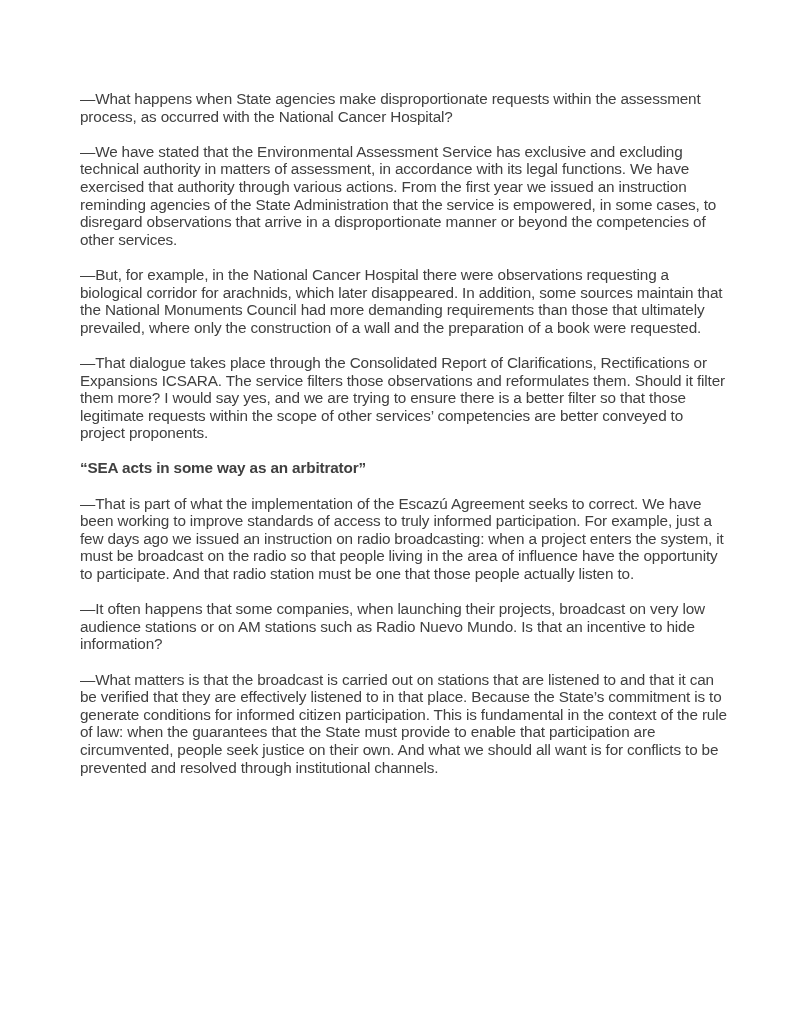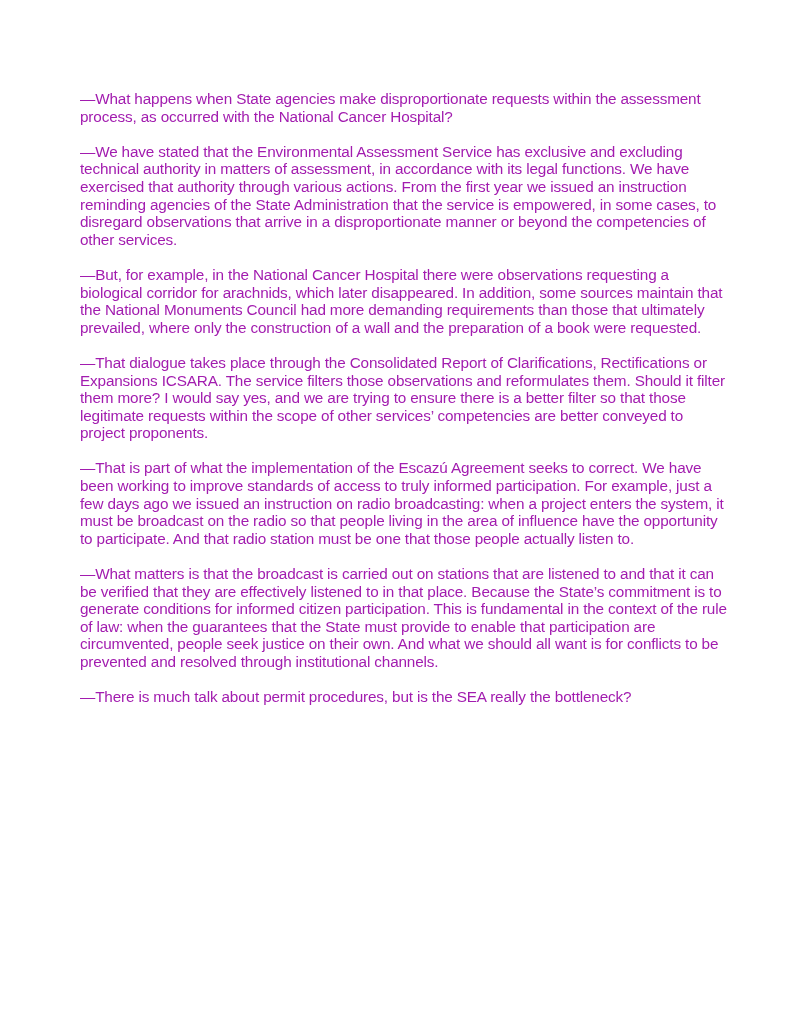--- a/index.html
+++ b/index.html
@@ -14,35 +14,36 @@
       overflow: hidden;
     }
     .page {
       position: absolute;
       left: 80px;
       top: 90px;
       width: 650px;
       font-family: "Liberation Sans", sans-serif;
       font-size: 15.3px;
       line-height: 17.6px;
-      color: #a21caf;
+      color: #404040;
       letter-spacing: -0.15px;
     }
     .para {
       margin: 0 0 17.6px 0;
     }
     .heading {
       margin: 0 0 17.6px 0;
       font-weight: bold;
     }
   </style>
 </head>
 <body>
 
 <div class="page">
   <p class="para">—What happens when State agencies make disproportionate requests within the assessment process, as occurred with the National Cancer Hospital?</p>
   <p class="para">—We have stated that the Environmental Assessment Service has exclusive and excluding technical authority in matters of assessment, in accordance with its legal functions. We have exercised that authority through various actions. From the first year we issued an instruction reminding agencies of the State Administration that the service is empowered, in some cases, to disregard observations that arrive in a disproportionate manner or beyond the competencies of other services.</p>
   <p class="para">—But, for example, in the National Cancer Hospital there were observations requesting a biological corridor for arachnids, which later disappeared. In addition, some sources maintain that the National Monuments Council had more demanding requirements than those that ultimately prevailed, where only the construction of a wall and the preparation of a book were requested.</p>
   <p class="para">—That dialogue takes place through the Consolidated Report of Clarifications, Rectifications or Expansions ICSARA. The service filters those observations and reformulates them. Should it filter them more? I would say yes, and we are trying to ensure there is a better filter so that those legitimate requests within the scope of other services’ competencies are better conveyed to project proponents.</p>
+  <h2 class="heading" style="font-size:15.3px;line-height:17.6px;">“SEA acts in some way as an arbitrator”</h2>
   <p class="para">—That is part of what the implementation of the Escazú Agreement seeks to correct. We have been working to improve standards of access to truly informed participation. For example, just a few days ago we issued an instruction on radio broadcasting: when a project enters the system, it must be broadcast on the radio so that people living in the area of influence have the opportunity to participate. And that radio station must be one that those people actually listen to.</p>
+  <p class="para">—It often happens that some companies, when launching their projects, broadcast on very low audience stations or on AM stations such as Radio Nuevo Mundo. Is that an incentive to hide information?</p>
   <p class="para">—What matters is that the broadcast is carried out on stations that are listened to and that it can be verified that they are effectively listened to in that place. Because the State’s commitment is to generate conditions for informed citizen participation. This is fundamental in the context of the rule of law: when the guarantees that the State must provide to enable that participation are circumvented, people seek justice on their own. And what we should all want is for conflicts to be prevented and resolved through institutional channels.</p>
-  <p class="para">—There is much talk about permit procedures, but is the SEA really the bottleneck?</p>
 </div>
 
 </body></html>

